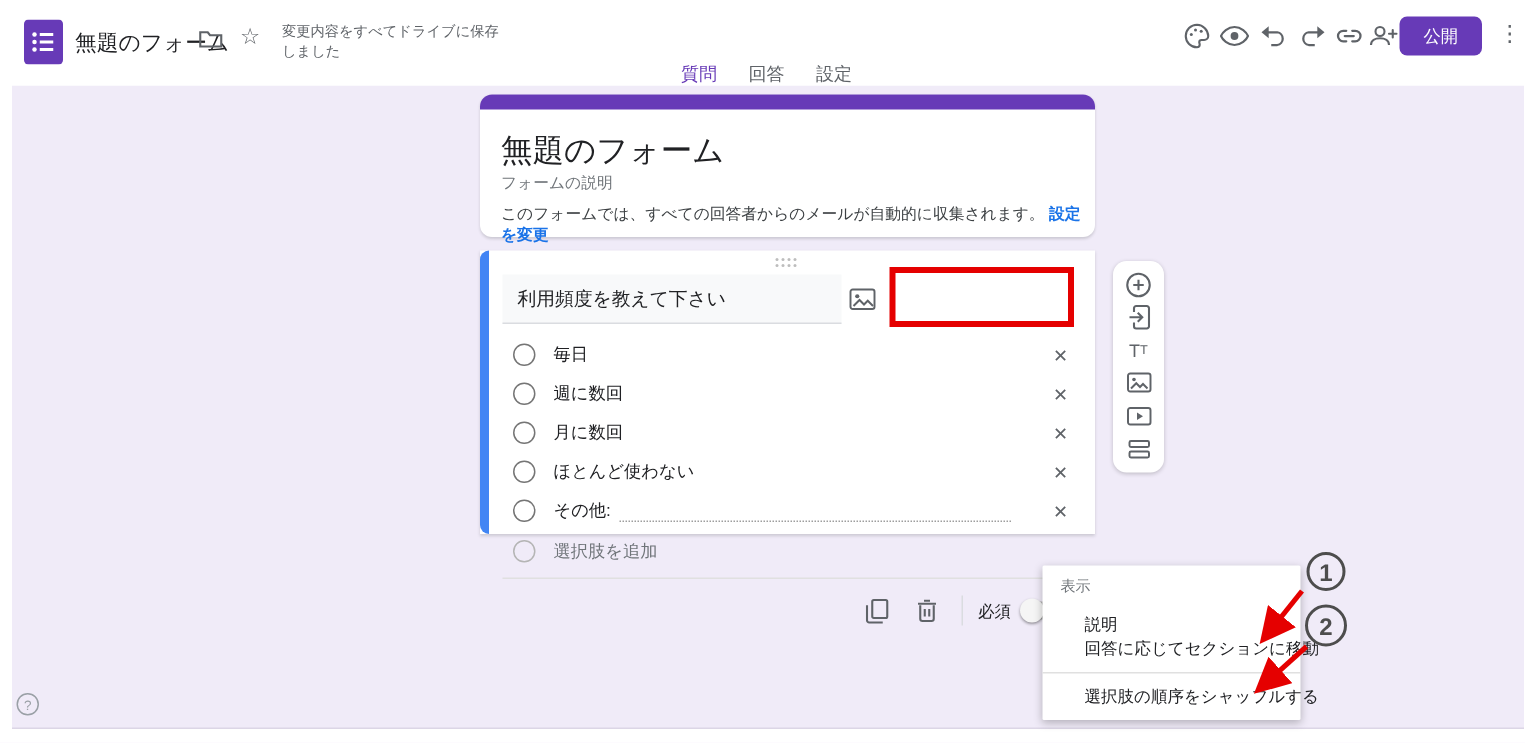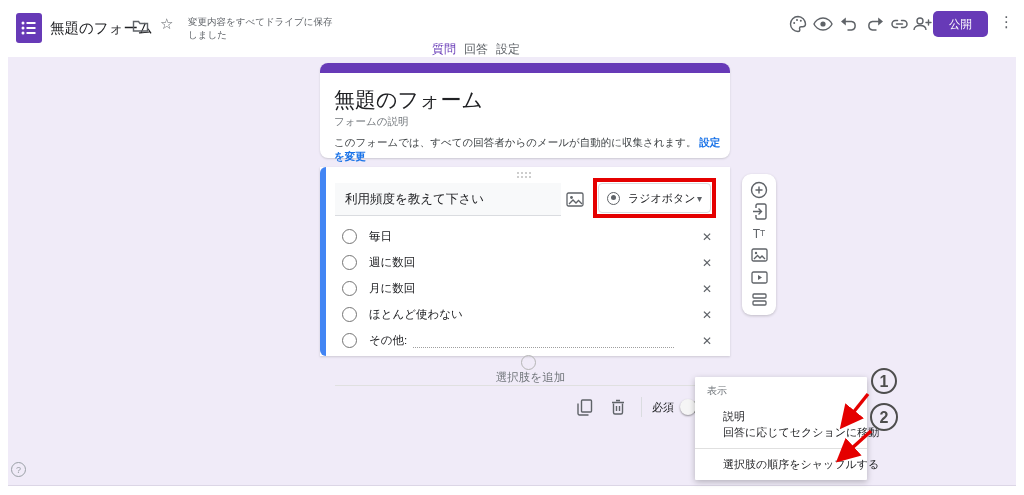--- a/index.html
+++ b/index.html
@@ -11,21 +11,21 @@
   .header { position:absolute; left:0; top:0; width:1024px; height:57px; background:#fff; z-index:3; }
   .forms-logo { position:absolute; left:16px; top:13px; width:26px; height:30px; }
   .hdr-title { position:absolute; left:50px; top:19px; font-size:14.5px; color:#202124; }
   .hdr-ico { position:absolute; top:18px; color:#5f6368; cursor:pointer; }
   .save-status { position:absolute; left:188px; top:16px; font-size:9.5px; line-height:1.35; color:#5f6368; }
   .right-ico { position:absolute; top:13px; width:22px; height:22px; display:flex; align-items:center; justify-content:center; color:#5f6368; cursor:pointer; }
   .publish-btn { position:absolute; left:933px; top:11px; width:55px; height:26px; background:#673ab7; color:#fff; font-size:11.5px; border:none; border-radius:5px; cursor:pointer; }
   .more-dots { position:absolute; left:999px; top:13px; font-size:15px; color:#5f6368; letter-spacing:0; cursor:pointer; }
 
   
-  .tabs { position:absolute; left:430px; top:37px; display:flex; gap:4px; z-index:4; }
+  .tabs { position:absolute; left:452px; top:37px; display:flex; gap:17px; z-index:4; }
   .tab { position:relative; font-size:12px; color:#5f6368; padding:4px 2px 10px 2px; cursor:pointer; }
   .tab.active { color:#673ab7; }
   .tab.active::after { content:""; position:absolute; left:0; right:0; bottom:1px; height:3px; border-radius:3px 3px 0 0; background:#673ab7; }
 
   
   .main-bg { position:absolute; left:8px; right:8px; top:57px; height:429px; background:#f0ebf8; border-bottom:1px solid #dcd6e6; }
   .help-circle { position:absolute; left:11px; top:462px; width:15px; height:15px; border:1.4px solid #9aa0a6; border-radius:50%; color:#9aa0a6; font-size:9px; display:flex; align-items:center; justify-content:center; cursor:pointer; }
 
   
   .title-card { position:absolute; left:320px; top:63px; width:410px; height:95px; background:#fff; border-radius:8px; box-shadow:0 1px 2px rgba(60,64,67,.2); }
@@ -187,25 +187,20 @@
         <i></i>
     </div>
     <div class="q-input">利用頻度を教えて下さい</div>
     <span class="img-btn">
       <svg width="18" height="15" viewBox="0 0 18 15" fill="none" stroke="#5f6368" stroke-width="1.3">
         <rect x="1" y="1" width="16" height="13" rx="1.5"></rect>
         <circle cx="5.5" cy="5.5" r="1.4" fill="#5f6368" stroke="none"></circle>
         <path d="M3 12 l4-4 3 3 2.5-2.5 3.5 3.5"></path>
       </svg>
     </span>
-    <div class="type-select">
-      <span class="radio-glyph"></span>
-      <span class="type-label">ラジオボタン</span>
-      <span class="caret">▾</span>
-    </div>
     <div class="red-box"></div>
 
     <div class="opt-row" style="top:57px;">
       <span class="opt-radio"></span>
       <span class="opt-label">毎日</span>
       <span class="opt-x">✕</span>
     </div>
     <div class="opt-row" style="top:83px;">
       <span class="opt-radio"></span>
       <span class="opt-label">週に数回</span>
@@ -220,21 +215,21 @@
       <span class="opt-radio"></span>
       <span class="opt-label">ほとんど使わない</span>
       <span class="opt-x">✕</span>
     </div>
     <div class="opt-row" style="top:161px;">
       <span class="opt-radio"></span>
       <span class="opt-label">その他:</span>
       <span class="other-line"></span>
       <span class="opt-x" style="margin-left:0;">✕</span>
     </div>
-    <div class="opt-row" style="top:188px;flex-direction:column;">
+    <div class="opt-row" style="top:188px;">
       <span class="opt-radio" style="border-color:#b5b5b5;"></span>
       <span class="opt-label placeholder">選択肢を追加</span>
     </div>
 
     <div class="q-divider"></div>
     <div class="q-footer">
       <span class="ftr-ico">
         <svg width="16" height="17" viewBox="0 0 16 17" fill="none" stroke="#5f6368" stroke-width="1.4">
           <rect x="4.5" y="1" width="10" height="12" rx="1"></rect>
           <path d="M11.5 16H2.5a1.5 1.5 0 0 1-1.5-1.5V4.5"></path>

